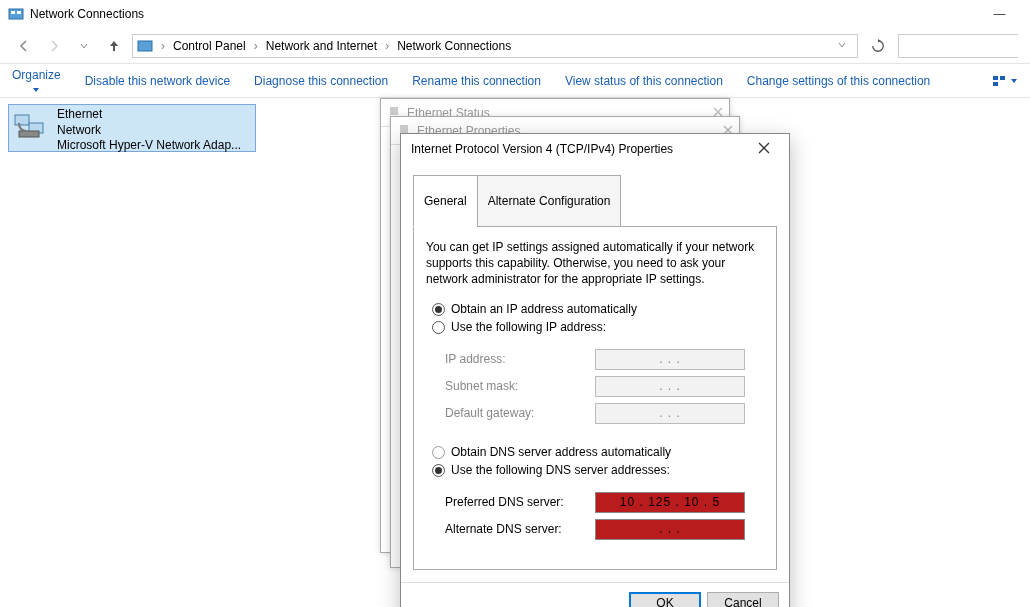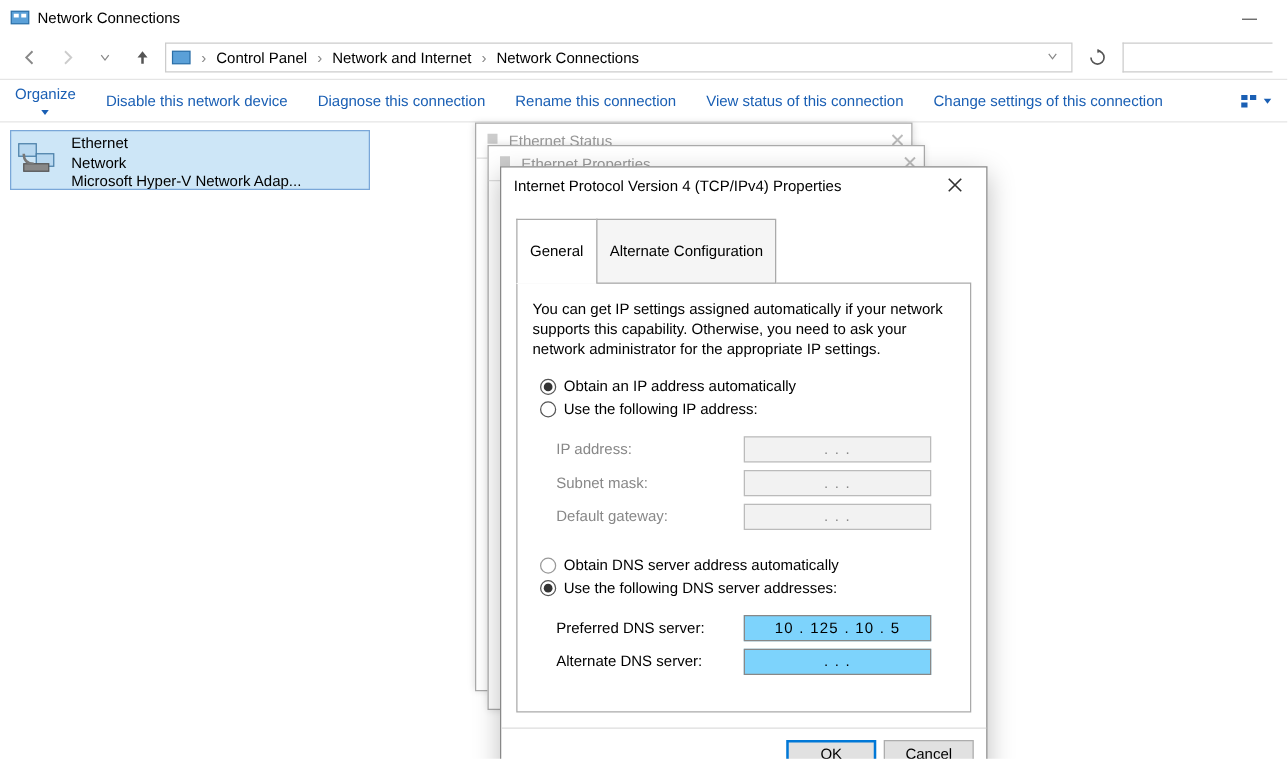--- a/index.html
+++ b/index.html
@@ -26,21 +26,21 @@
     
     
     .cmdbar { height: 34px; display: flex; align-items: center; padding: 0 12px; gap: 24px; border-bottom: 1px solid #e5e5e5; }
     .cmdbar a { color: #1a5fb4; text-decoration: none; cursor: default; }
     .org-btn { color: #1a5fb4; display: flex; align-items: center; gap: 4px; flex-direction: column; }
     .cmdbar-right { margin-left: auto; display: flex; gap: 8px; align-items: center; }
     .view-btn { color: #1a5fb4; display: flex; align-items: center; gap: 2px; }
     
     
     .content { position: relative; padding: 6px 8px; }
-    .adapter-item { width: 288px; height: 48px; border: 1px solid #7aa7d8; background: #cde6f7; display: flex; align-items: flex-start; padding: 2px; gap: 6px; }
+    .adapter-item { width: 248px; height: 48px; border: 1px solid #7aa7d8; background: #cde6f7; display: flex; align-items: flex-start; padding: 2px; gap: 6px; }
     .adapter-icon { width: 40px; height: 40px; display: flex; align-items: center; justify-content: center; }
     .adapter-text { display: flex; flex-direction: column; line-height: 1.3; overflow: hidden; }
     .adapter-text span { white-space: nowrap; overflow: hidden; text-overflow: ellipsis; }
     
     
     .bg-dialog { position: absolute; background: #fff; border: 1px solid #aaa; box-shadow: 0 0 6px rgba(0,0,0,0.15); }
     .bg-dialog-title { height: 28px; display: flex; align-items: center; padding: 0 6px; gap: 6px; color: #999; border-bottom: 1px solid #ddd; }
     
     
     .dialog { position: absolute; left: 400px; top: 133px; width: 390px; background: #fff; border: 1px solid #888; box-shadow: 0 6px 20px rgba(0,0,0,0.25); }
@@ -59,21 +59,21 @@
     
     .radio-row { display: flex; align-items: flex-end; gap: 6px; margin: 4px 0 4px 6px; }
     .radio { width: 13px; height: 13px; border: 1px solid #555; border-radius: 50%; display: flex; align-items: center; justify-content: center; background: #fff; flex-shrink: 0; }
     .radio.checked::after { content: ""; width: 7px; height: 7px; background: #333; border-radius: 50%; }
     .radio.disabled-look { border-color: #999; }
     
     .field-group { border: 1px solid transparent; padding: 4px 0 10px 18px; }
     .field-row { display: flex; align-items: center; margin: 6px 0; }
     .field-label { width: 150px; }
     .field-label.disabled { color: #888; }
-    .ip-input { width: 150px; height: 21px; border: 1px solid #888; background: #7dd3fc; display: flex; align-items: center; justify-content: center; letter-spacing: 1px; font-size: 12px; }
+    .ip-input { width: 150px; height: 21px; border: 1px solid #888; background: #b91c1c; display: flex; align-items: center; justify-content: center; letter-spacing: 1px; font-size: 12px; }
     .ip-input.disabled { background: #f2f2f2; color: #888; border-color: #bbb; }
     
     .check-row { display: flex; align-items: center; gap: 6px; margin-top: 10px; }
     .checkbox { width: 13px; height: 13px; border: 1px solid #555; background: #fff; flex-shrink: 0; }
     .advanced-btn { margin-left: auto; padding: 3px 14px; border: 1px solid #adadad; background: #e1e1e1; }
     
     .dialog-footer { height: 42px; display: flex; align-items: center; justify-content: flex-end; gap: 6px; padding: 0 10px; border-top: 1px solid #ddd; }
     .dlg-btn { width: 72px; height: 22px; border: 1px solid #adadad; background: #e1e1e1; display: flex; align-items: center; justify-content: center; }
     .dlg-btn.primary { border: 2px solid #0078d7; }
     

